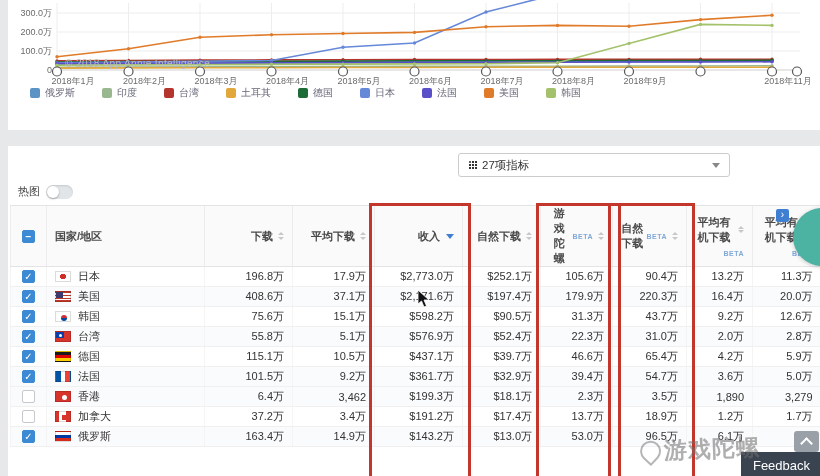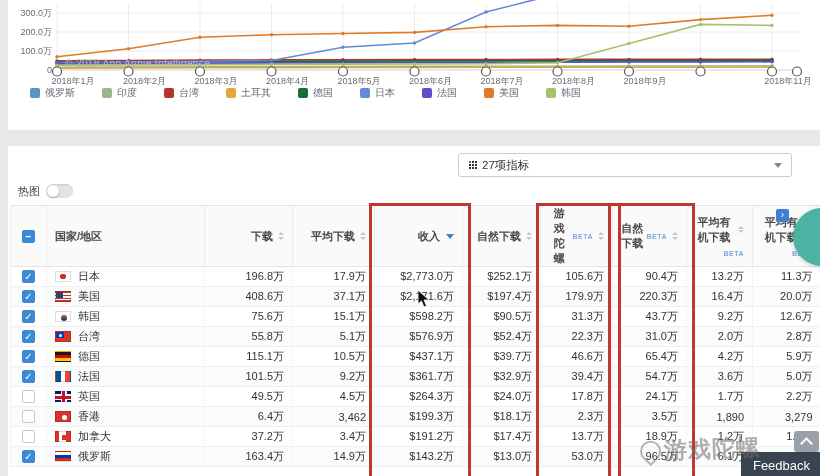--- a/index.html
+++ b/index.html
@@ -14,26 +14,26 @@
   #main-panel{left:8px;top:146px;width:812px;height:330px}
 
   
   #chart-svg{position:absolute;left:0;top:0}
   #chart-wm{position:absolute;left:57px;top:58px;font-size:10px;color:#b9b9b9;letter-spacing:.4px;white-space:nowrap}
   #legend{position:absolute;left:22px;top:86px;display:flex;gap:27px}
   .legend-item{display:flex;align-items:center;gap:5px;font-size:10px;color:#667}
   .legend-swatch{width:10px;height:10px;border-radius:2px;flex:none}
 
   
-  #metrics-dd{position:absolute;left:450px;top:7px;width:334px;height:24px;border:1px solid #ccc;border-radius:3px;
+  #metrics-dd{position:absolute;left:450px;top:7px;width:272px;height:24px;border:1px solid #ccc;border-radius:3px;
     background:#fff;display:flex;align-items:center;gap:8px;padding:0 9px;font-size:11.5px;color:#333;box-sizing:border-box}
   #grid-icon{width:2px;height:2px;background:#5b6570;flex:none;margin:0 3px 0 1px;
     box-shadow:0 0 0 0 #5b6570,3px 0,6px 0,0 3px,3px 3px,6px 3px,0 6px,3px 6px,6px 6px;position:relative;top:-3px}
   .caret-down{width:0;height:0;border-left:4px solid transparent;border-right:4px solid transparent;border-top:5px solid #888;margin-left:auto}
-  #heat-row{position:absolute;left:10px;top:38px;display:flex;align-items:flex-start;gap:6px}
+  #heat-row{position:absolute;left:10px;top:38px;display:flex;align-items:center;gap:6px}
   #heat-label{font-size:11px;color:#444}
   #heat-toggle{width:27px;height:14px;border-radius:8px;background:#e2e5e8;position:relative;box-shadow:inset 0 1px 2px rgba(0,0,0,.12)}
   #heat-toggle .knob{position:absolute;left:1px;top:1px;width:12px;height:12px;border-radius:50%;background:#fff;box-shadow:0 1px 2px rgba(0,0,0,.3)}
 
   
   #data-table{position:absolute;left:2px;top:59px;width:810px;border-collapse:collapse;table-layout:fixed;font-size:11px;color:#333}
   #data-table th{height:34px;background:#fafafa;border-top:1px solid #e4e4e4;border-bottom:1px solid #e4e4e4;border-left:1px solid #ececec;
     font-weight:bold;color:#4a4a4a;padding:0 8px;vertical-align:middle}
   #data-table td{height:19px;border-bottom:1px solid #f0f0f1;border-left:1px solid #f4f4f5;padding:0 8px;text-align:right;white-space:nowrap;overflow:hidden}
   #data-table tr.zebra td{background:#fafbfc}
@@ -522,39 +522,20 @@
           </td>
           <td>101.5万</td>
           <td>9.2万</td>
           <td>$361.7万</td>
           <td>$32.9万</td>
           <td>39.4万</td>
           <td>54.7万</td>
           <td>3.6万</td>
           <td>5.0万</td>
         </tr>
-        <tr>
-          <td>
-            <div class="cbox"></div>
-          </td>
-          <td class="cell-left">
-            <div class="country-wrap">
-              <span class="flag flag-gb"></span>
-              <span class="country-name">英国</span>
-            </div>
-          </td>
-          <td>49.5万</td>
-          <td>4.5万</td>
-          <td>$264.3万</td>
-          <td>$24.0万</td>
-          <td>17.8万</td>
-          <td>24.1万</td>
-          <td>1.7万</td>
-          <td>2.2万</td>
-        </tr>
         <tr class="zebra">
           <td>
             <div class="cbox"></div>
           </td>
           <td class="cell-left">
             <div class="country-wrap">
               <span class="flag flag-hk"></span>
               <span class="country-name">香港</span>
             </div>
           </td>

